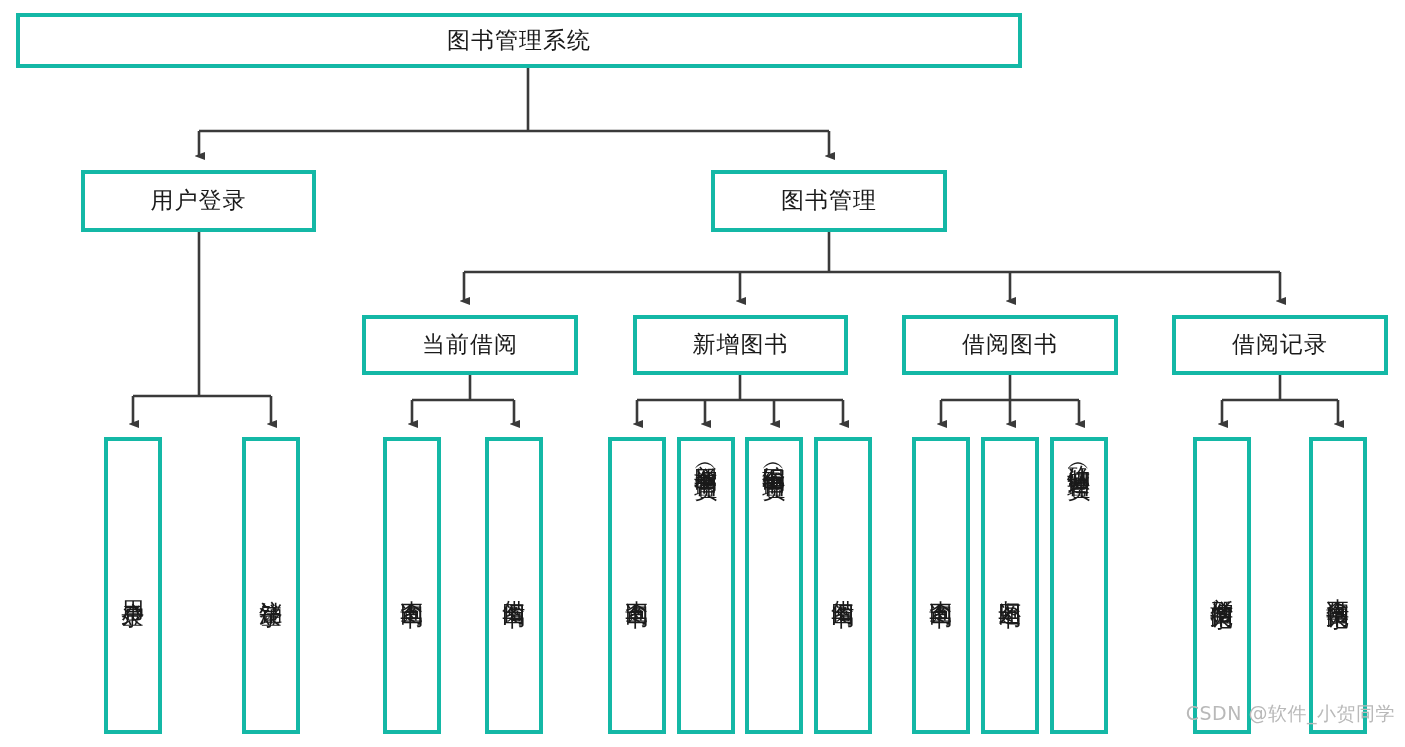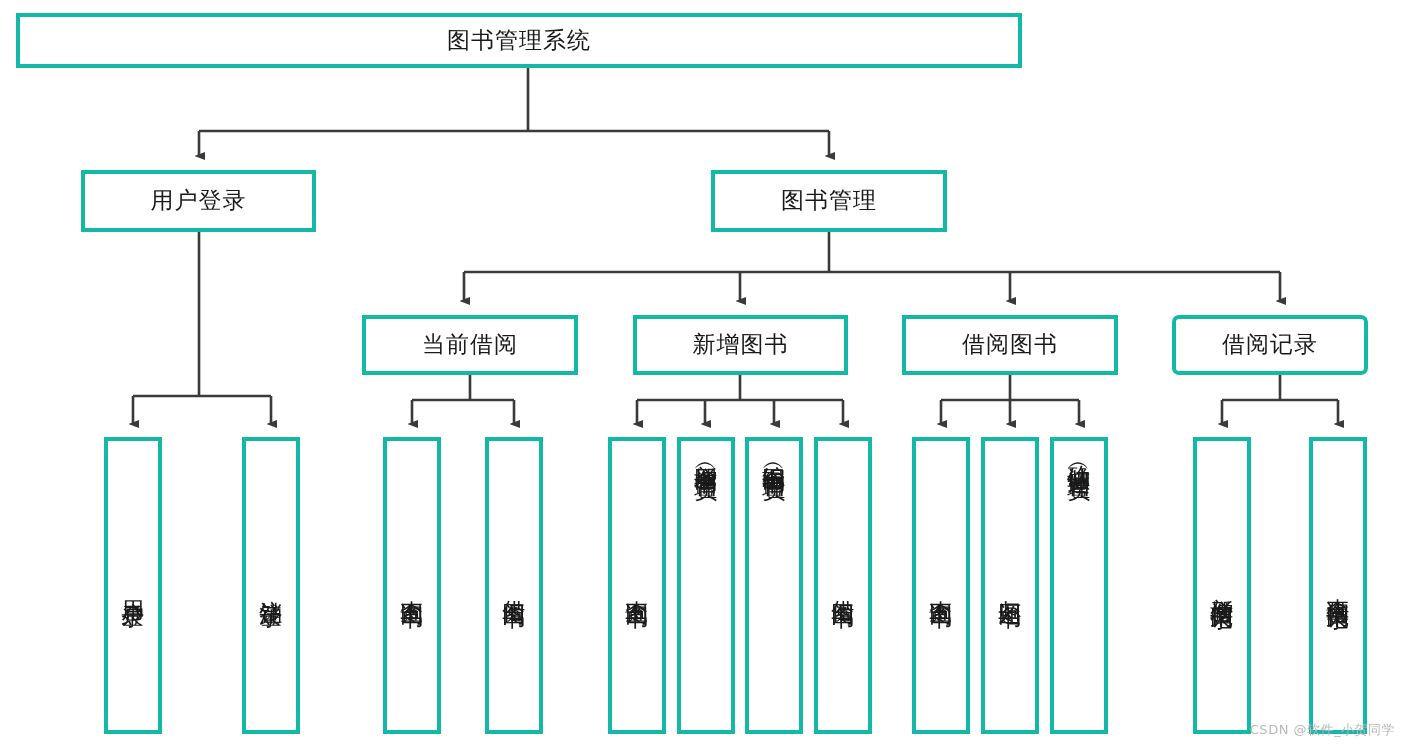--- a/index.html
+++ b/index.html
@@ -35,22 +35,22 @@
     letter-spacing:2px;
     padding:6px 0;
     align-items:center;
     justify-content:flex-start;
   }
   .node.vert.center{ justify-content:center; }
 
   .watermark{
     position:absolute;
     right:10px;
-    bottom:8px;
-    font-size:13px;
+    bottom:20px;
+    font-size:19px;
     color:#b9b9b9;
     white-space:nowrap;
     letter-spacing:0.5px;
   }
 </style>
 </head>
 <body>
 
 <div id="diagram">
 
@@ -105,21 +105,21 @@
   </svg>
 
   <div class="node horiz root" style="left:16px;top:13px;width:1006px;height:55px;">图书管理系统</div>
 
   <div class="node horiz" style="left:81px;top:170px;width:235px;height:62px;">用户登录</div>
   <div class="node horiz" style="left:711px;top:170px;width:236px;height:62px;">图书管理</div>
 
   <div class="node horiz" style="left:362px;top:315px;width:216px;height:60px;">当前借阅</div>
   <div class="node horiz" style="left:633px;top:315px;width:215px;height:60px;">新增图书</div>
   <div class="node horiz" style="left:902px;top:315px;width:216px;height:60px;">借阅图书</div>
-  <div class="node horiz" style="left:1172px;top:315px;width:196px;height:60px;border-radius:7px;">借阅记录</div>
+  <div class="node horiz" style="left:1172px;top:315px;width:216px;height:60px;">借阅记录</div>
 
   <div class="node vert center" style="left:104px;top:437px;width:58px;height:297px;">用户登录</div>
   <div class="node vert center" style="left:242px;top:437px;width:58px;height:297px;">注销登录</div>
 
   <div class="node vert center" style="left:383px;top:437px;width:58px;height:297px;">查询图书</div>
   <div class="node vert center" style="left:485px;top:437px;width:58px;height:297px;">借阅图书</div>
 
   <div class="node vert center" style="left:608px;top:437px;width:58px;height:297px;">查询图书</div>
   <div class="node vert" style="left:677px;top:437px;width:58px;height:297px;">新增图书（管理员）</div>
   <div class="node vert" style="left:745px;top:437px;width:58px;height:297px;">编辑图书（管理员）</div>

